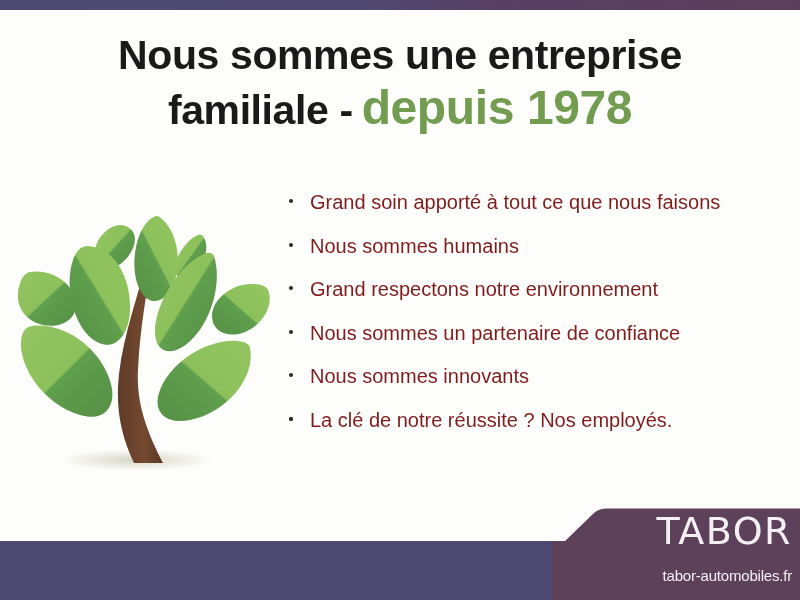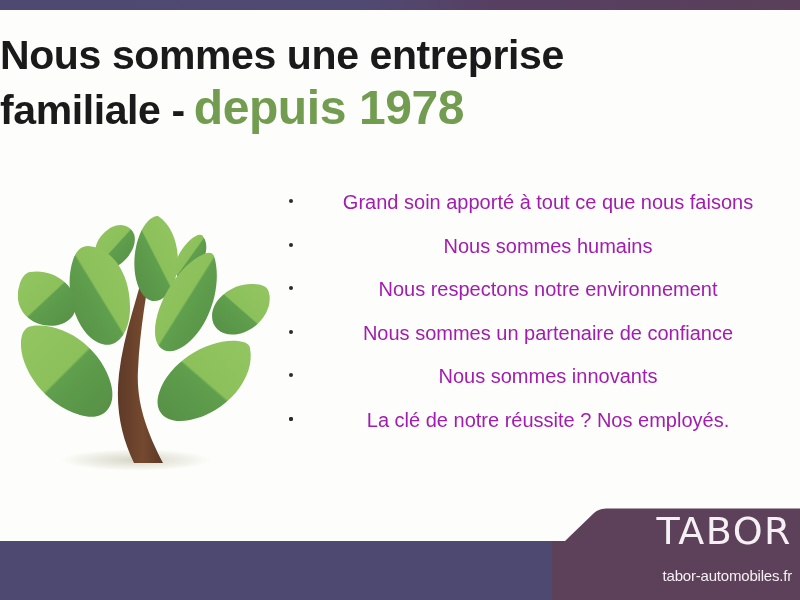--- a/index.html
+++ b/index.html
@@ -23,20 +23,21 @@
     left: 0; top: 0;
     width: 800px; height: 10px;
     background: linear-gradient(to right, #4e4970 0%, #504a72 45%, #573f63 62%, #5b3f5a 100%);
   }
 
   
   .headline {
     position: absolute;
     left: 0; top: 32px;
     width: 800px;
+    text-align: center;
     line-height: 1.16;
     letter-spacing: -0.4px;
   }
   .headline .line {
     display: block;
     white-space: nowrap;
   }
   .headline .t-black {
     font-size: 41px;
     font-weight: 700;
@@ -60,24 +61,23 @@
     margin: 0;
     padding: 0;
     list-style: none;
   }
   .bullets li {
     position: relative;
     padding-left: 24px;
     margin: 0 0 19.5px 0;
     font-size: 20px;
     font-weight: 400;
-    color: #a21caf;
+    color: #7f1d1d;
     line-height: 1.2;
     white-space: nowrap;
-    text-align: center;
   }
   .bullets li:last-child { margin-bottom: 0; }
   .bullets li .dot {
     position: absolute;
     left: 3px;
     top: 9px;
     width: 4px;
     height: 4px;
     border-radius: 50%;
     background: #2b2b2b;
@@ -208,21 +208,21 @@
         <path d="M14 128 C 48 124, 84 152, 93 186 C 99 210, 85 224, 62 217 C 27 207, 1 170, 3 143 C 4 133, 8 129, 14 128 Z" fill="url(#lfA)"></path>
 
         <path d="M232 150 C 238 180, 208 215, 172 222 C 148 227, 135 214, 141 195 C 151 163, 192 140, 220 143 C 228 144, 231 146, 232 150 Z" fill="url(#lfB)"></path>
       </g>
     </svg>
   </div>
 
   <ul class="bullets">
     <li><span class="dot"></span><span>Grand soin apporté à tout ce que nous faisons</span></li>
     <li><span class="dot"></span><span>Nous sommes humains</span></li>
-    <li><span class="dot"></span><span>Nous respectons notre environnement</span></li>
+    <li><span class="dot"></span><span>Grand respectons notre environnement</span></li>
     <li><span class="dot"></span><span>Nous sommes un partenaire de confiance</span></li>
     <li><span class="dot"></span><span>Nous sommes innovants</span></li>
     <li><span class="dot"></span></li>
     <li><span class="dot"></span><span>La clé de notre réussite ? Nos employés.</span></li>
   </ul>
 
   <div class="bottom-band"></div>
 
   <div class="logo-panel">
     <svg viewBox="0 0 248 92" xmlns="http://www.w3.org/2000/svg" aria-hidden="true">

